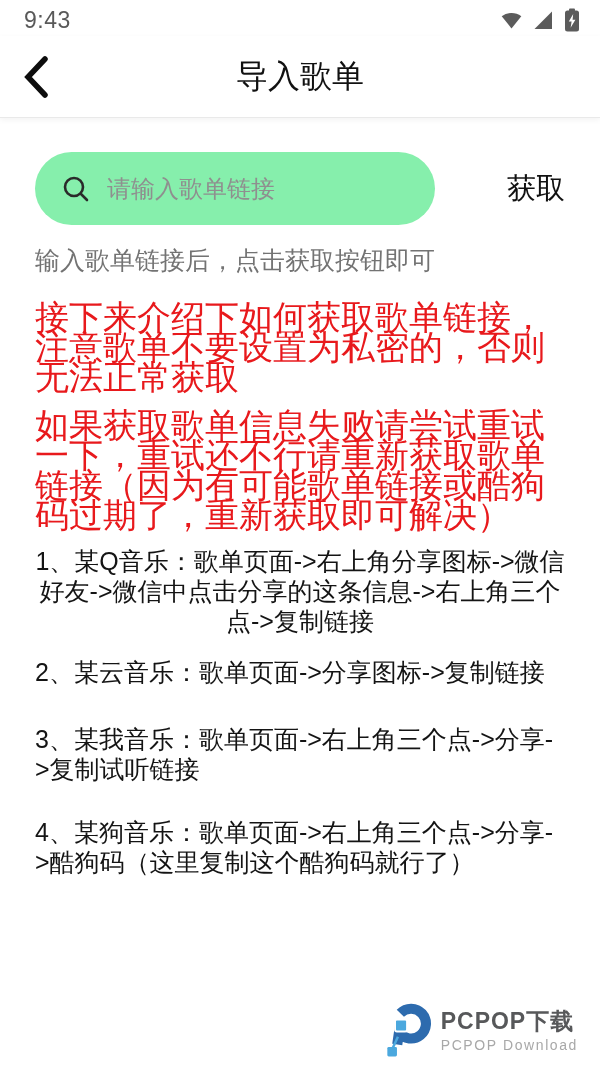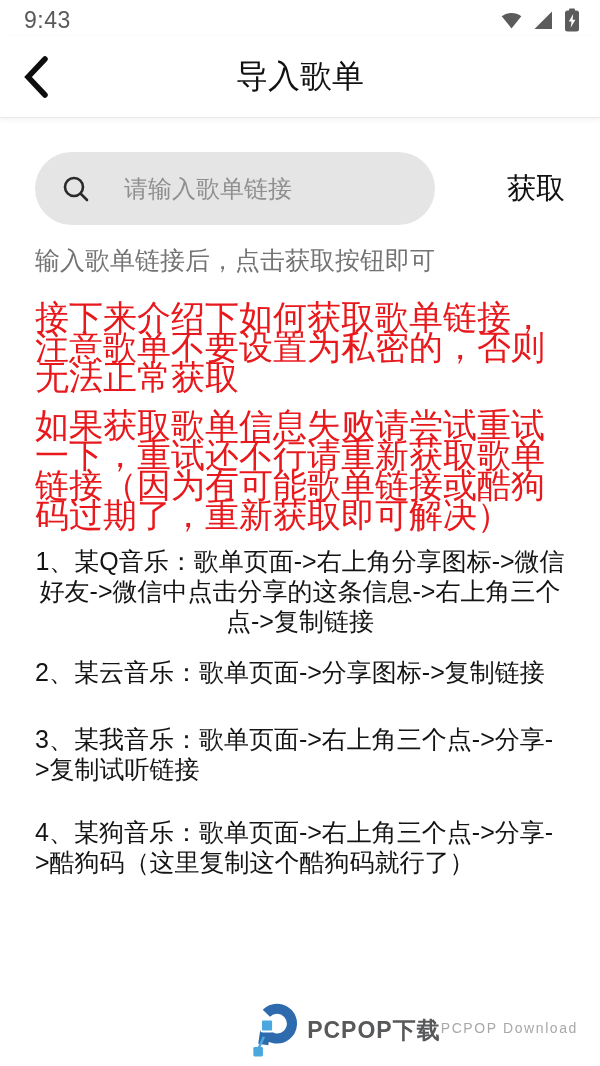--- a/index.html
+++ b/index.html
@@ -60,26 +60,25 @@
   .content { padding: 34px 35px 0 35px; }
 
   .search-row {
     display: flex;
     align-items: center;
     margin-bottom: 20px;
   }
   .search-pill {
     width: 400px;
     height: 73px;
-    background: #e5e5e5;
+    background: #86efac;
     border-radius: 37px;
     display: flex;
     align-items: center;
     padding: 0 22px 0 26px;
-    gap: 17px;
   }
   .search-pill svg { flex: 0 0 auto; display: block; }
   .search-input {
     flex: 1 1 auto;
     min-width: 0;
     margin-left: 16px;
     border: none;
     outline: none;
     background: transparent;
     font-size: 24px;
@@ -123,21 +122,21 @@
 
   
   .watermark {
     position: absolute;
     right: 22px;
     bottom: 6px;
     display: flex;
     align-items: center;
   }
   .watermark-logo { display: block; margin-right: 6px; }
-  .watermark-text { display: flex; flex-direction: row; }
+  .watermark-text { display: flex; flex-direction: column; }
   .watermark-brand {
     font-size: 23px;
     font-weight: bold;
     color: #57585a;
     letter-spacing: 1px;
     line-height: 1.1;
   }
   .watermark-subtitle {
     font-size: 14px;
     color: #a8a8a8;

